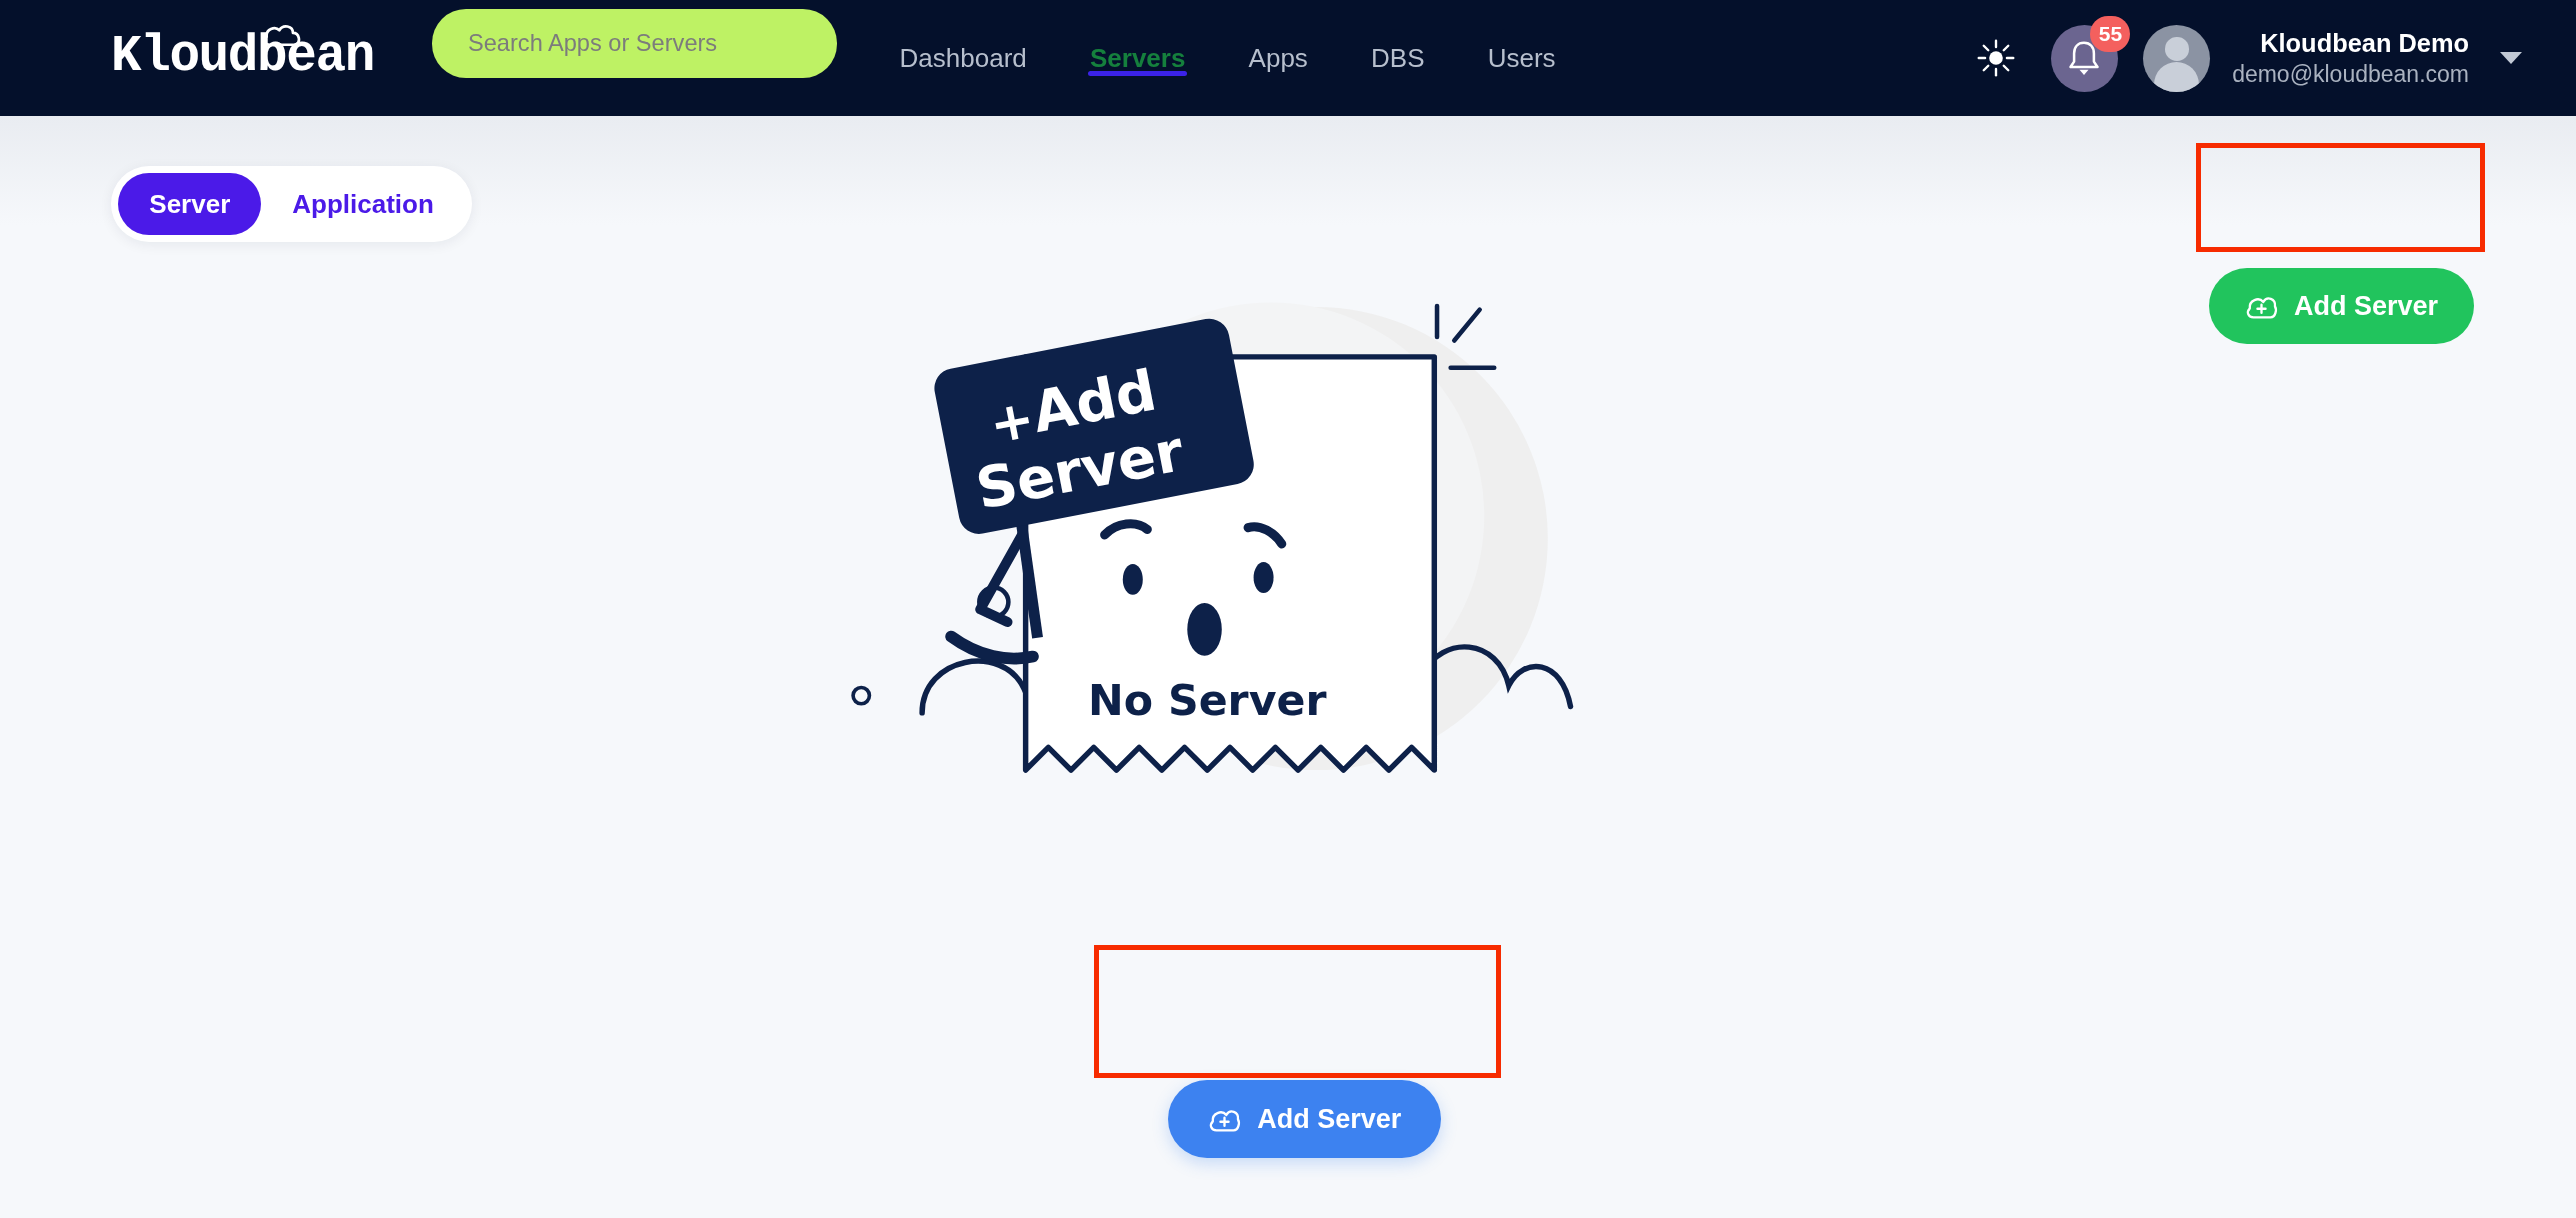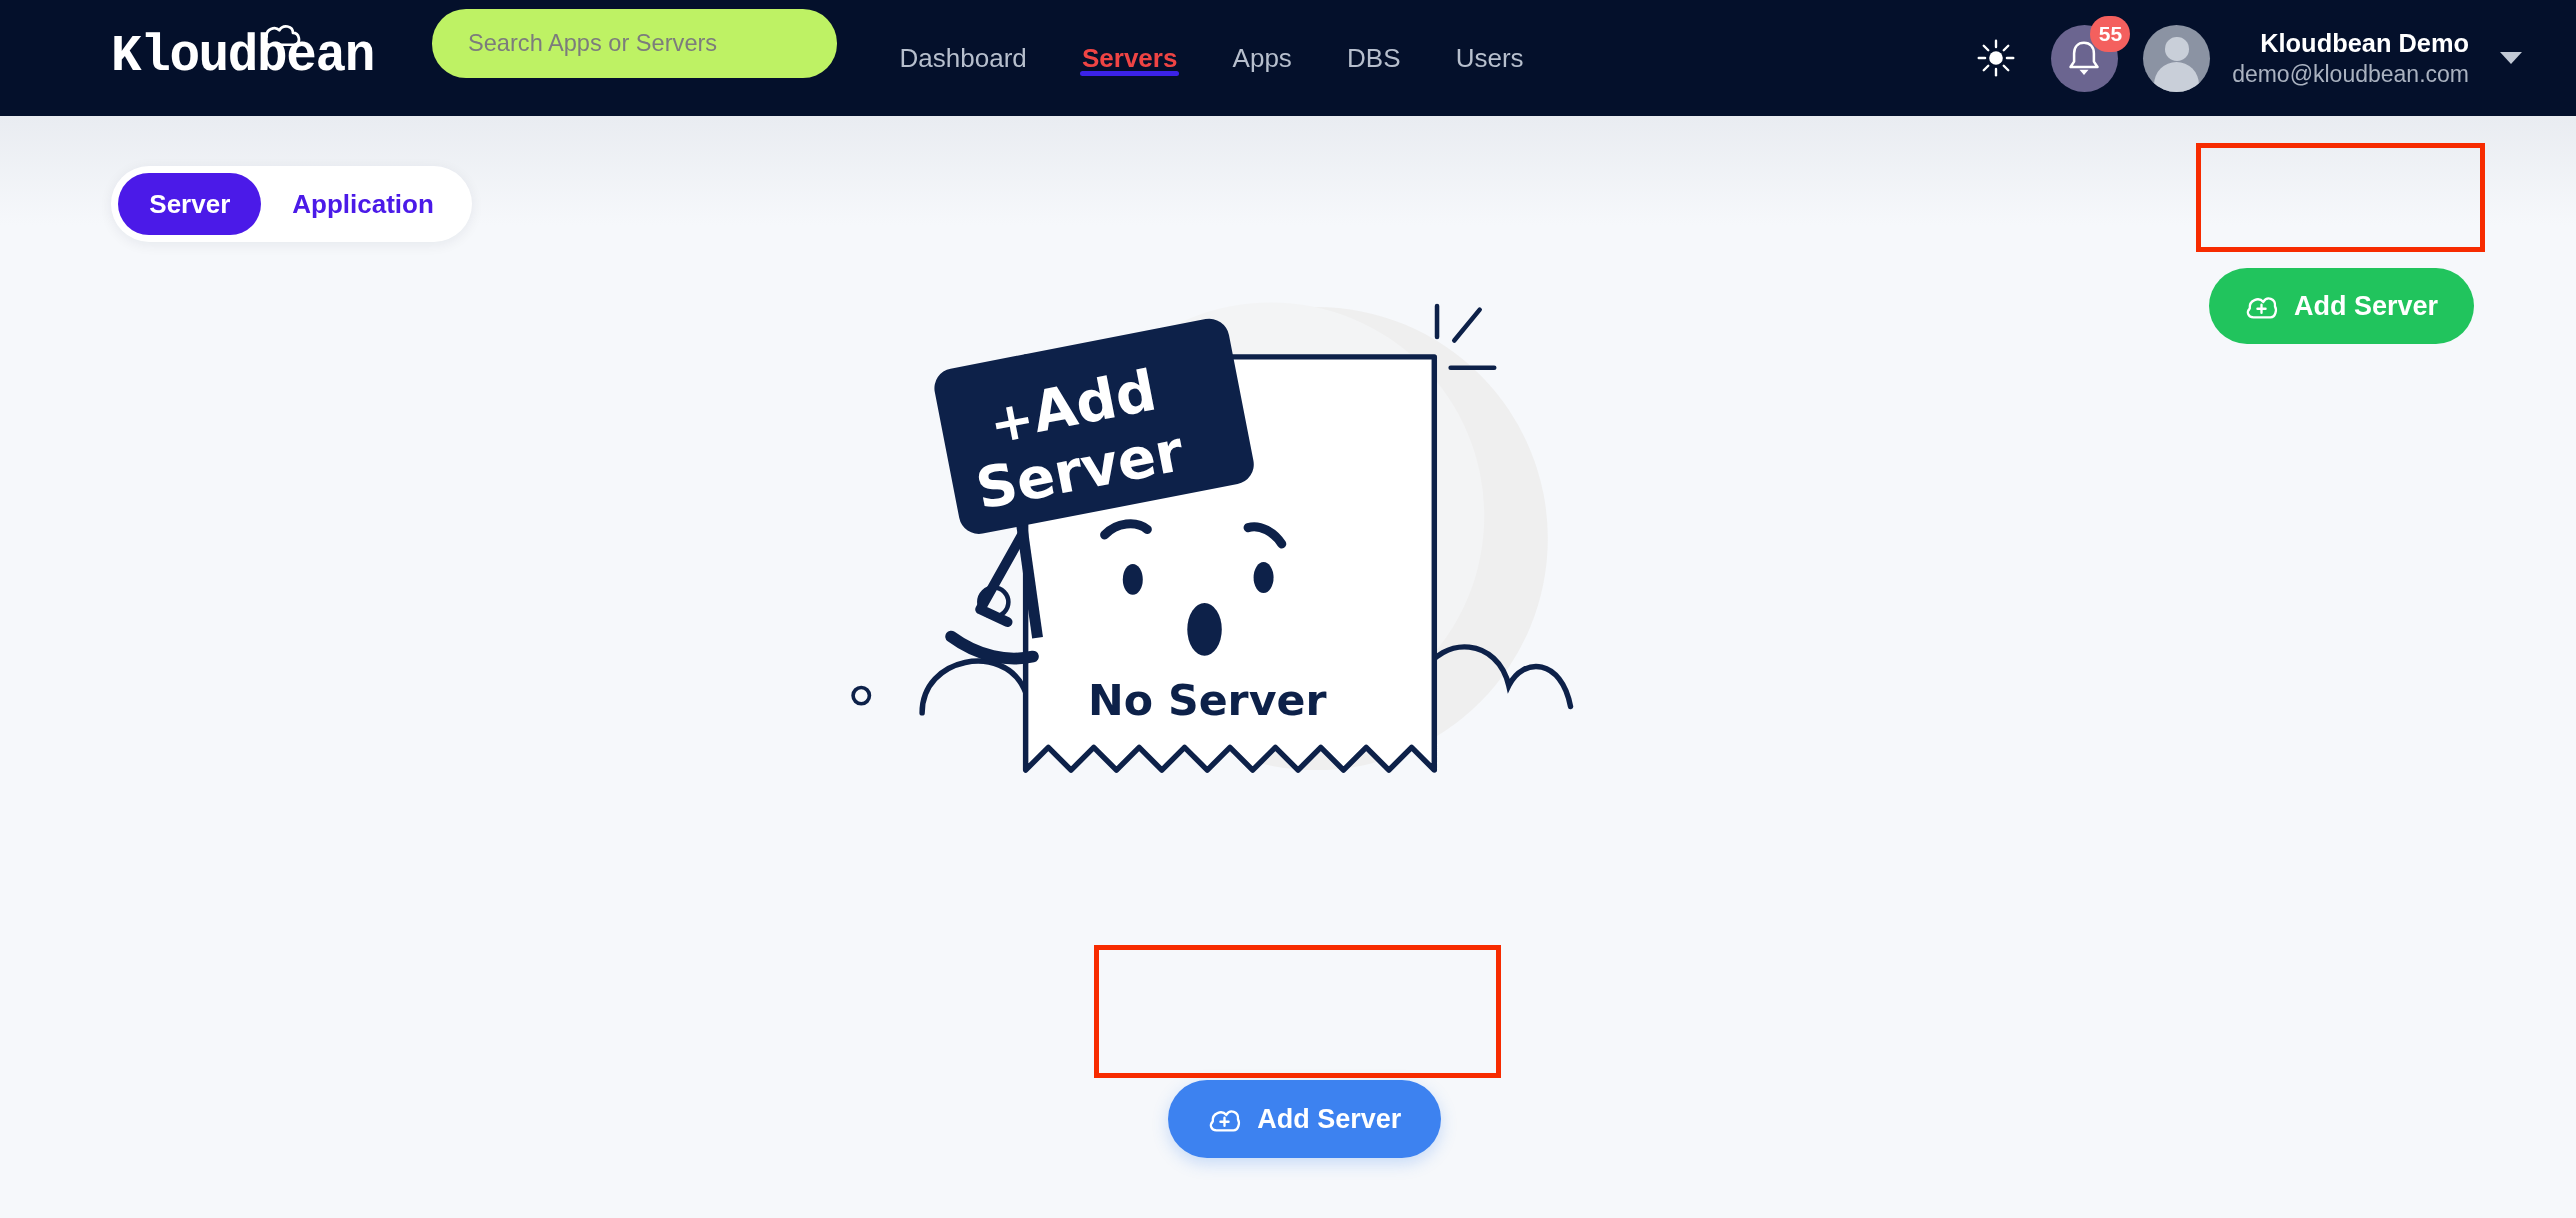--- a/index.html
+++ b/index.html
@@ -70,36 +70,36 @@
   }
   .search-input::placeholder { color: #7c7c7c; }
 
   .nav {
     position: absolute;
     left: 876px;
     top: 0;
     height: 116px;
     display: flex;
     align-items: center;
-    gap: 8px;
+    gap: 16px;
   }
   .nav-item {
     position: relative;
     color: #b7bfcd;
     font-size: 26px;
     font-weight: 400;
     padding: 0 23.6px;
     height: 116px;
     display: flex;
     align-items: center;
     cursor: pointer;
     white-space: nowrap;
   }
   .nav-item.active {
-    color: #ef4444;
+    color: #15803d;
     font-weight: 700;
   }
   .nav-item.active::after {
     content: "";
     position: absolute;
     left: 22px;
     right: 22px;
     bottom: 40px;
     height: 5.4px;
     background: #3b22e8;

